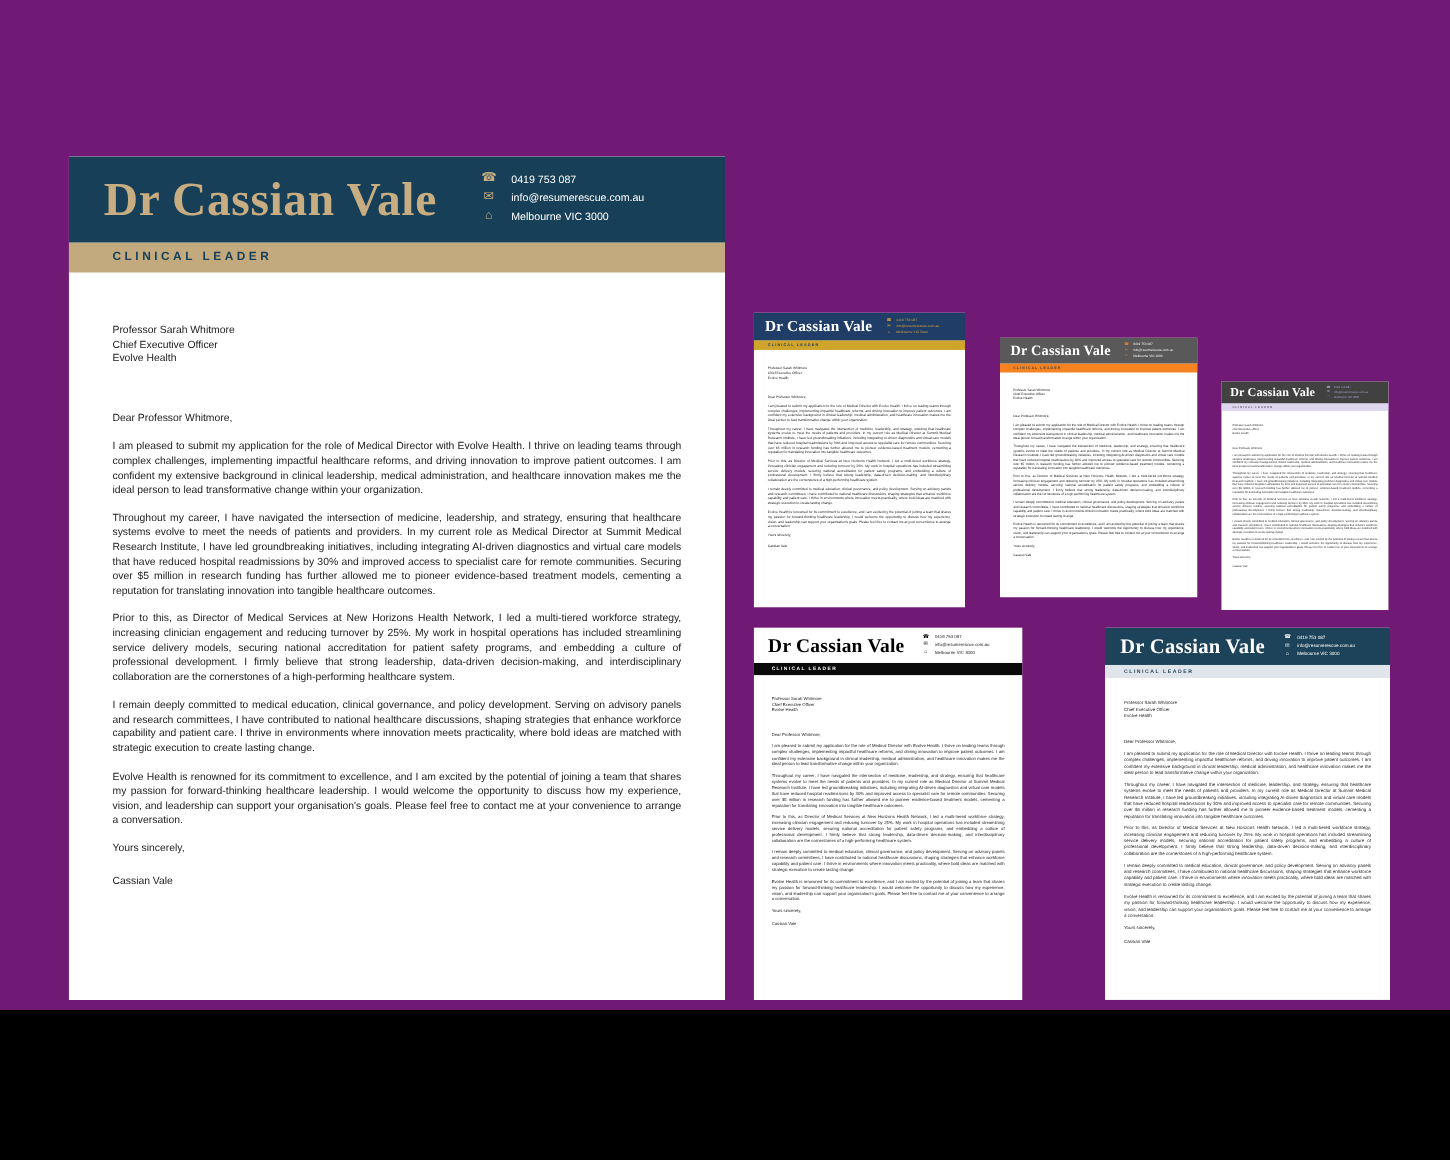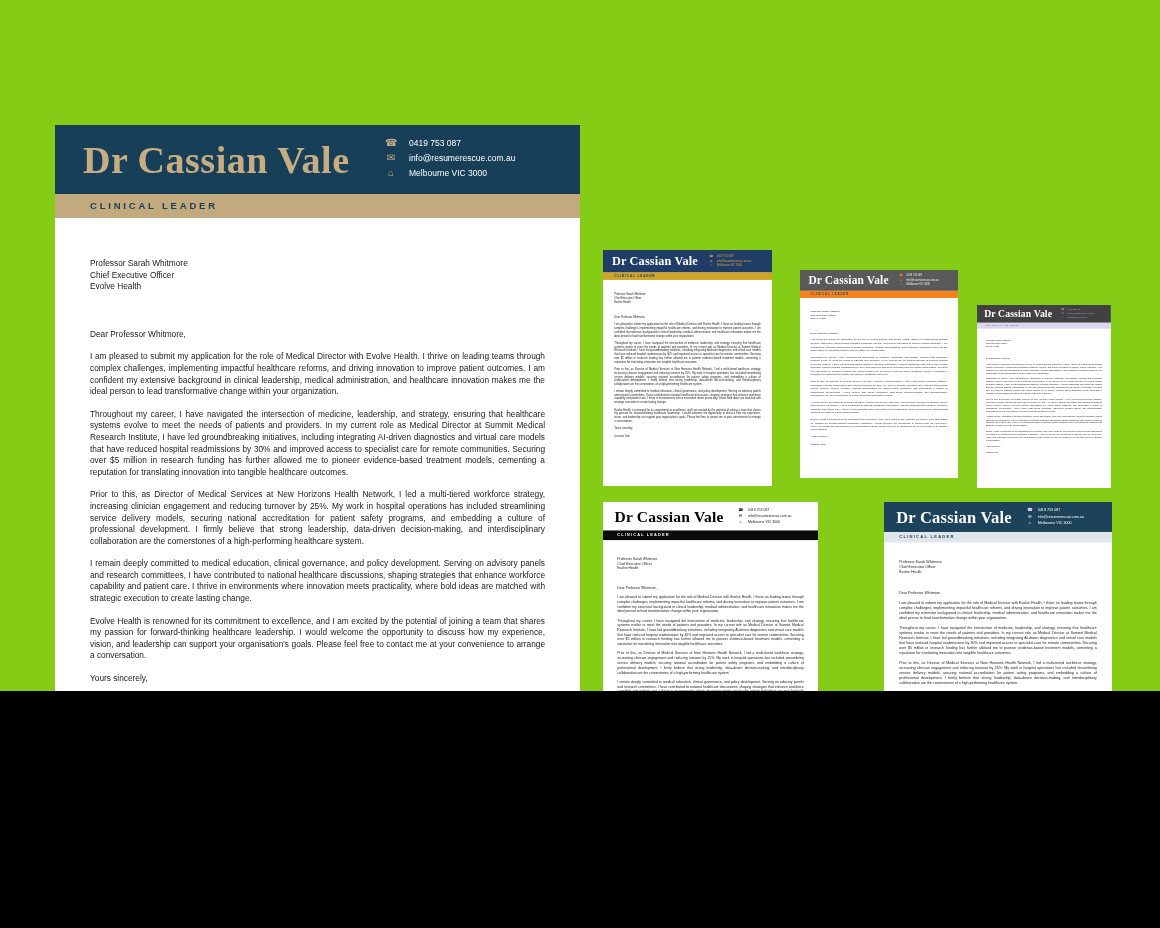--- a/index.html
+++ b/index.html
@@ -1,18 +1,18 @@
 <!DOCTYPE html>
 <html><head>
 <meta charset="utf-8">
 <style>
   html,body { margin:0; padding:0; background:#000; }
   .canvas {
-    position:relative; width:1160px; height:691px;
-    background:#84cc16; overflow:hidden;
+    position:relative; width:1160px; height:808px;
+    background:#701a75; overflow:hidden;
     font-family:"Liberation Sans", sans-serif;
   }
 
   
   .slot { position:absolute; overflow:hidden; }
   #slot-main { left:55px;  top:125px; width:525px; height:675px; --s:1;      --lh:675px; }
   #slot-t1   { left:603px; top:250px; width:169px; height:236px; --s:0.322;  --lh:733px; }
   #slot-t2   { left:800px; top:270px; width:158px; height:208px; --s:0.301;  --lh:691px; }
   #slot-t3   { left:977px; top:305px; width:134px; height:183px; --s:0.255;  --lh:718px; }
   #slot-t4   { left:603px; top:502px; width:215px; height:298px; --s:0.4095; --lh:728px; }

